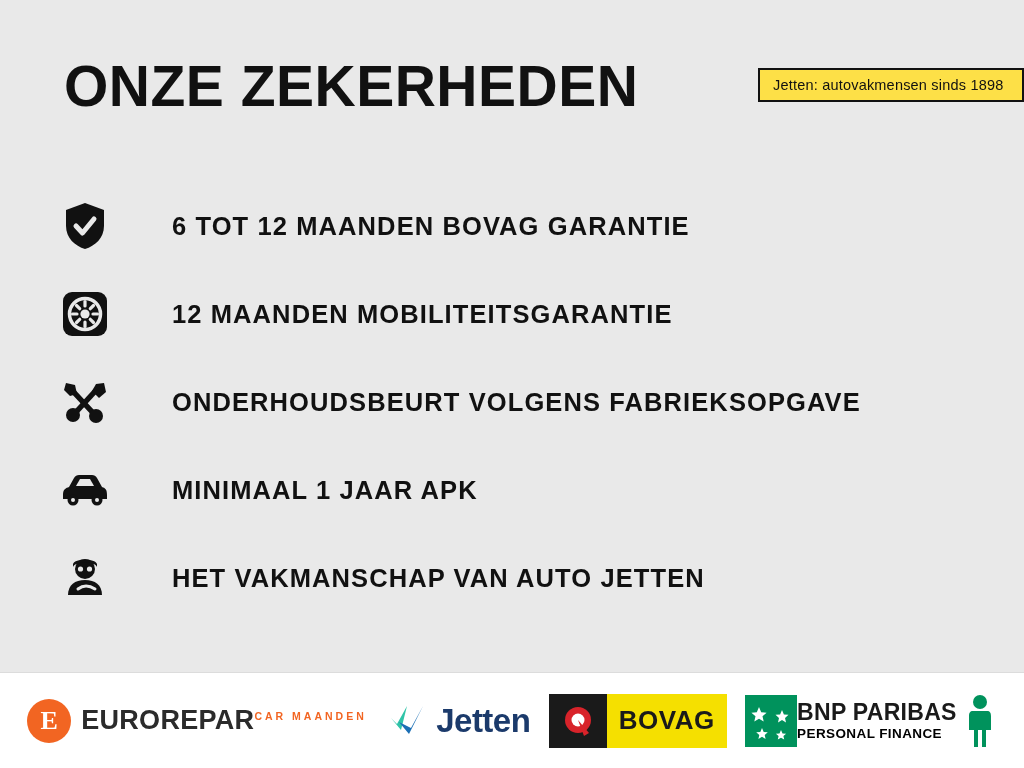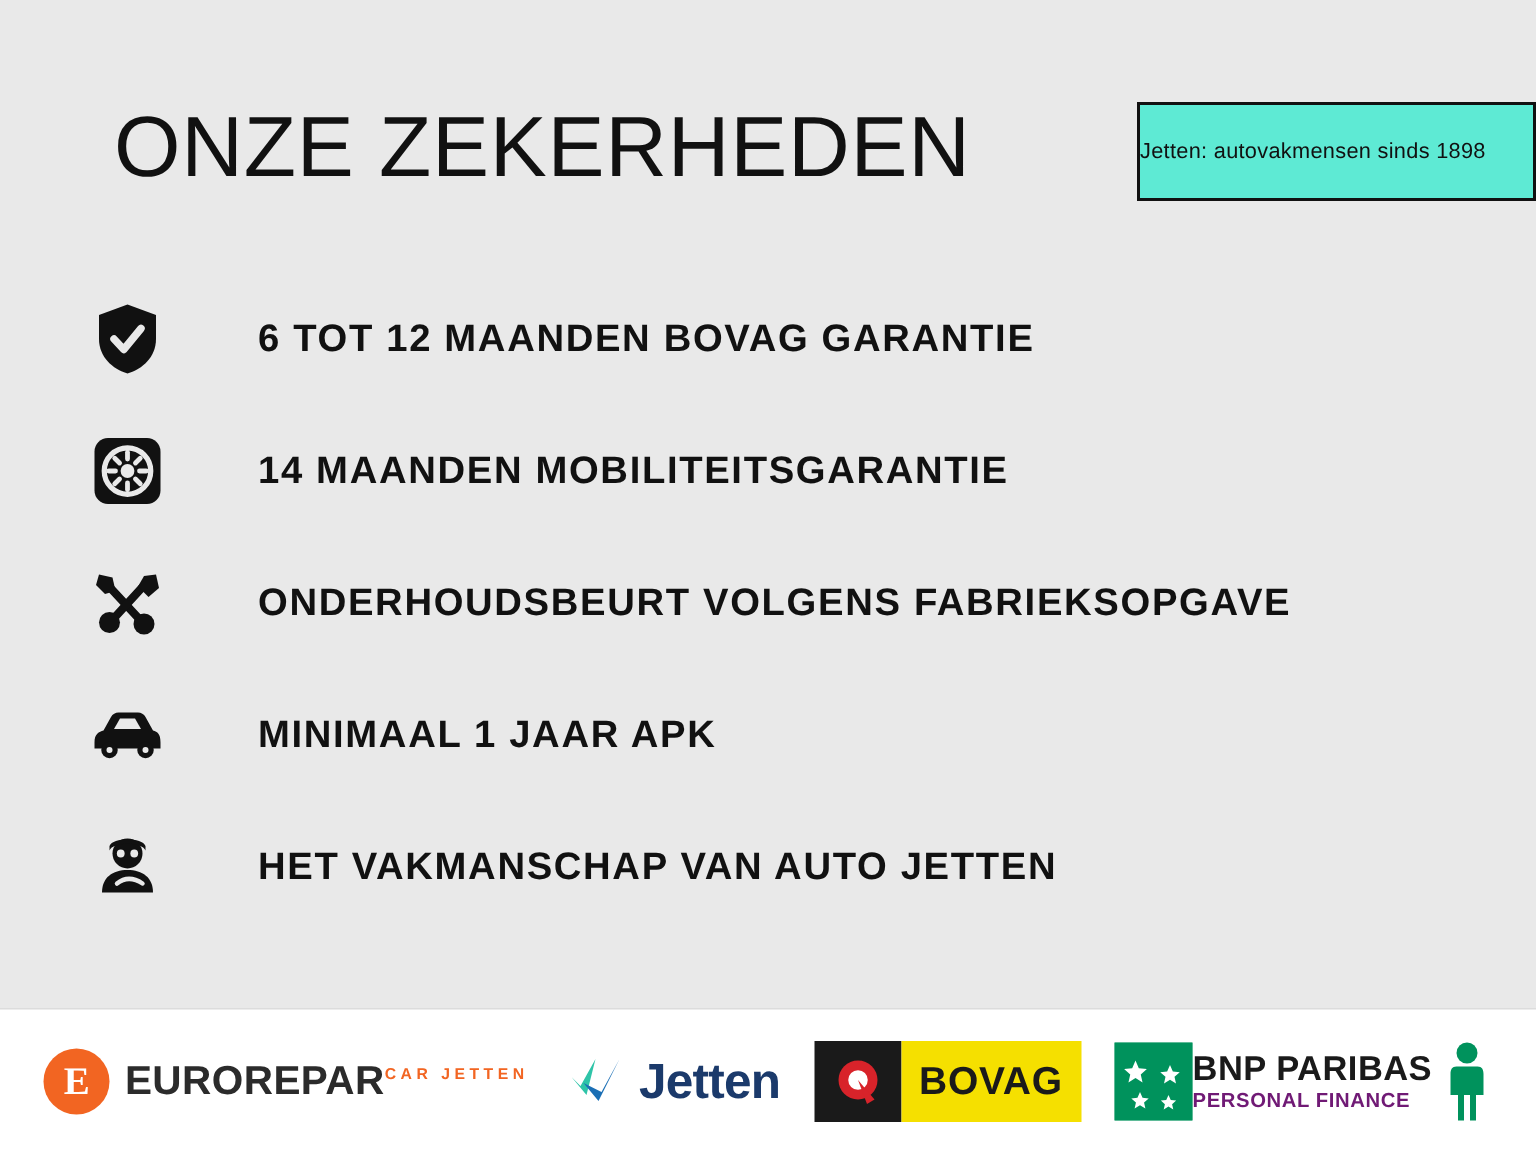--- a/index.html
+++ b/index.html
@@ -29,37 +29,38 @@
   .header {
     position: relative;
     height: 170px;
     flex: 0 0 auto;
   }
   .title {
     position: absolute;
     left: 64px;
     top: 58px;
     font-size: 57px;
-    font-weight: normal;
+    font-weight: bold;
     letter-spacing: 0.5px;
     color: #111111;
     line-height: 1;
-    margin: 12px;
+    margin: 0;
     white-space: nowrap;
   }
   .tagline-box {
     position: absolute;
     right: 0px;
     top: 68px;
     width: 266px;
-    height: 66px;
+    height: 34px;
     border: 2px solid #111111;
-    background: #5eead4;
+    background: #fde047;
     display: flex;
     align-items: center;
+    padding-left: 13px;
   }
   .tagline-text {
     font-size: 14.5px;
     color: #111111;
     letter-spacing: 0.2px;
     white-space: nowrap;
   }
 
   
   .features {
@@ -134,21 +135,21 @@
     height: 54px; background: #f5e000; display: flex;
     align-items: center; justify-content: center; padding: 0 12px;
   }
   .bv-right span { font-size: 26px; font-weight: bold; color: #1a1a1a; letter-spacing: 0.5px; }
 
   
   .logo-bnp { }
   .bnp-square { width: 52px; height: 52px; background: #00925c; position: relative; }
   .bnp-text { display: flex; flex-direction: column; line-height: 1.05; }
   .bnp-name { font-size: 23px; font-weight: bold; color: #1a1a1a; letter-spacing: 0.3px; }
-  .bnp-sub { font-size: 13.5px; font-weight: bold; color: #701a75; letter-spacing: 0.4px; margin-top: 3px; }
+  .bnp-sub { font-size: 13.5px; font-weight: bold; color: #000000; letter-spacing: 0.4px; margin-top: 3px; }
   .bnp-man { width: 34px; height: 56px; margin-left: 6px; }
 </style>
 </head>
 <body>
 
 <div class="page">
 
   <div class="header">
     <h1 class="title">ONZE ZEKERHEDEN</h1>
     <div class="tagline-box">
@@ -179,21 +180,21 @@
             <line x1="23" y1="31" x2="23" y2="35.5"></line>
             <line x1="10.5" y1="23" x2="15" y2="23"></line>
             <line x1="31" y1="23" x2="35.5" y2="23"></line>
             <line x1="14.5" y1="14.5" x2="17.7" y2="17.7"></line>
             <line x1="28.3" y1="28.3" x2="31.5" y2="31.5"></line>
             <line x1="31.5" y1="14.5" x2="28.3" y2="17.7"></line>
             <line x1="17.7" y1="28.3" x2="14.5" y2="31.5"></line>
           </g>
         </svg>
       </span>
-      <span class="feature-label">14 MAANDEN MOBILITEITSGARANTIE</span>
+      <span class="feature-label">12 MAANDEN MOBILITEITSGARANTIE</span>
     </div>
 
     <div class="feature-row">
       <span class="feature-icon">
         <svg width="48" height="46" viewBox="0 0 48 46" aria-hidden="true">
           <g stroke="#111111" stroke-width="5.5" stroke-linecap="round" fill="none">
             <line x1="8" y1="8" x2="34" y2="36"></line>
             <line x1="38" y1="8" x2="16" y2="32"></line>
           </g>
           <path d="M5 4 L14 6 L16 15 L9 17 L3 11 Z" fill="#111111"></path>
@@ -236,21 +237,21 @@
   </div>
 
   <div class="footer">
 
     <div class="logo logo-eurorepar">
       <span class="er-mark">
         <span>E</span>
       </span>
       <span class="er-text">
         <span class="er-name">EUROREPAR</span>
-        <span class="er-sub">CAR JETTEN</span>
+        <span class="er-sub">CAR MAANDEN</span>
       </span>
     </div>
 
     <div class="logo logo-bovemij">
       <span class="bm-mark">
         <svg width="42" height="42" viewBox="0 0 42 42" aria-hidden="true">
           <path d="M6 18 L16 30 L22 6 L12 24 Z" fill="#2fc4a8"></path>
           <path d="M14 22 L24 34 L38 6 L26 28 Z" fill="#1b6fb5"></path>
         </svg>
       </span>

